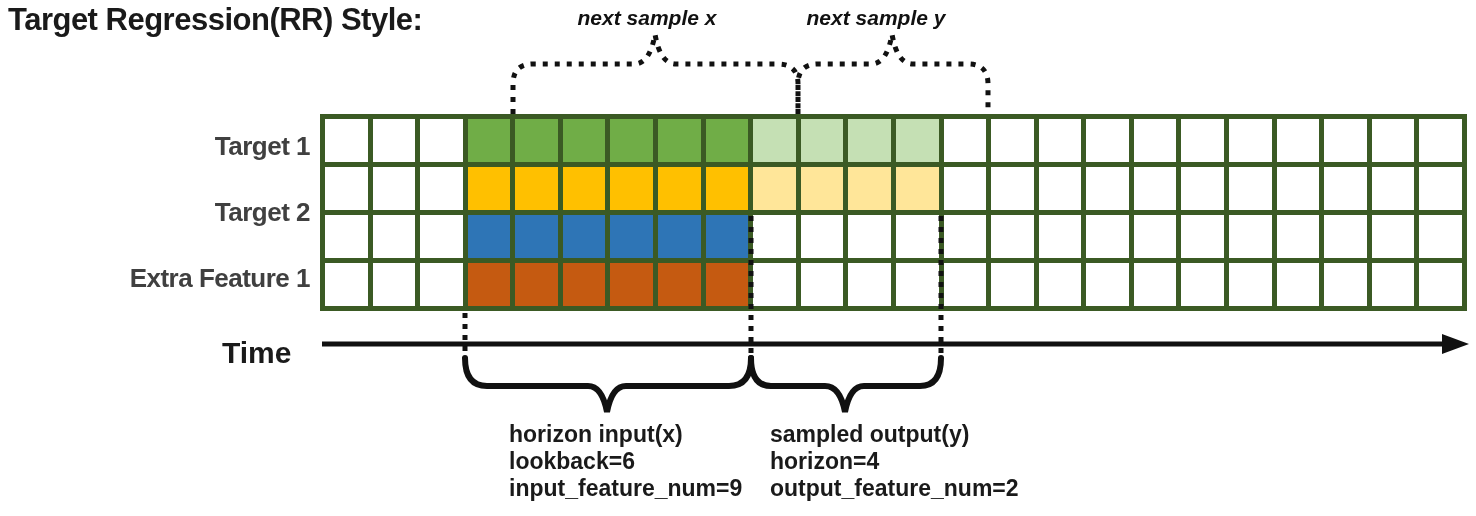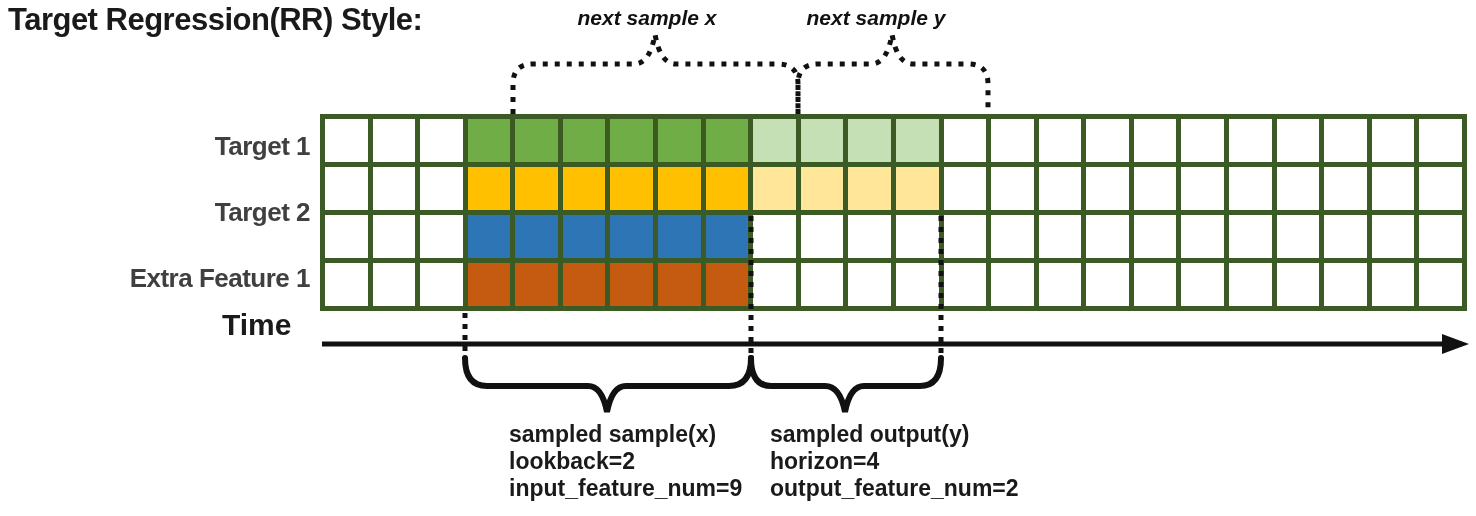--- a/index.html
+++ b/index.html
@@ -32,21 +32,21 @@
   .sample-grid {
     position:absolute; left:320px; top:114px; width:1147px; height:197px;
     box-sizing:border-box; padding:5px; display:grid; gap:5px;
   }
   .cell { background:#ffffff; }
   .overlay {
     position:absolute; left:0; top:0; width:1476px; height:516px;
     pointer-events:none;
   }
   .time-label {
-    position:absolute; left:222px; top:308px; width:90px;
+    position:absolute; left:222px; top:336px; width:90px;
     font-size:30px; font-weight:bold; color:#1a1a1a; white-space:nowrap;
   }
   .note-block {
     position:absolute; top:421px;
     font-size:23px; font-weight:600; color:#1a1a1a; line-height:27px;
     white-space:nowrap;
   }
   .note-block.input  { left:509px; }
   .note-block.output { left:770px; }
 </style>
@@ -177,22 +177,22 @@
     <line x1="322" y1="344" x2="1446" y2="344" stroke="#111111" stroke-width="5"></line>
     <polygon points="1442,334 1469,344 1442,354" fill="#111111"></polygon>
 
     <path d="M 465,358 Q 465,386 487,386 L 588,386 Q 602,386 607,412 Q 612,386 626,386 L 729,386 Q 751,386 751,358" fill="none" stroke="#111111" stroke-width="6" stroke-linecap="round"></path>
     <path d="M 751,358 Q 751,386 771,386 L 825,386 Q 840,386 845,412 Q 850,386 864,386 L 920,386 Q 941,386 941,358" fill="none" stroke="#111111" stroke-width="6" stroke-linecap="round"></path>
   </svg>
 
   <div class="time-label">Time</div>
 
   <div class="note-block input">
-    <div>sampled sample(x)</div>
-    <div>lookback=2</div>
+    <div>horizon input(x)</div>
+    <div>lookback=6</div>
     <div>input_feature_num=9</div>
   </div>
   <div class="note-block output">
     <div>sampled output(y)</div>
     <div>horizon=4</div>
     <div>output_feature_num=2</div>
   </div>
 
 </div>
 

